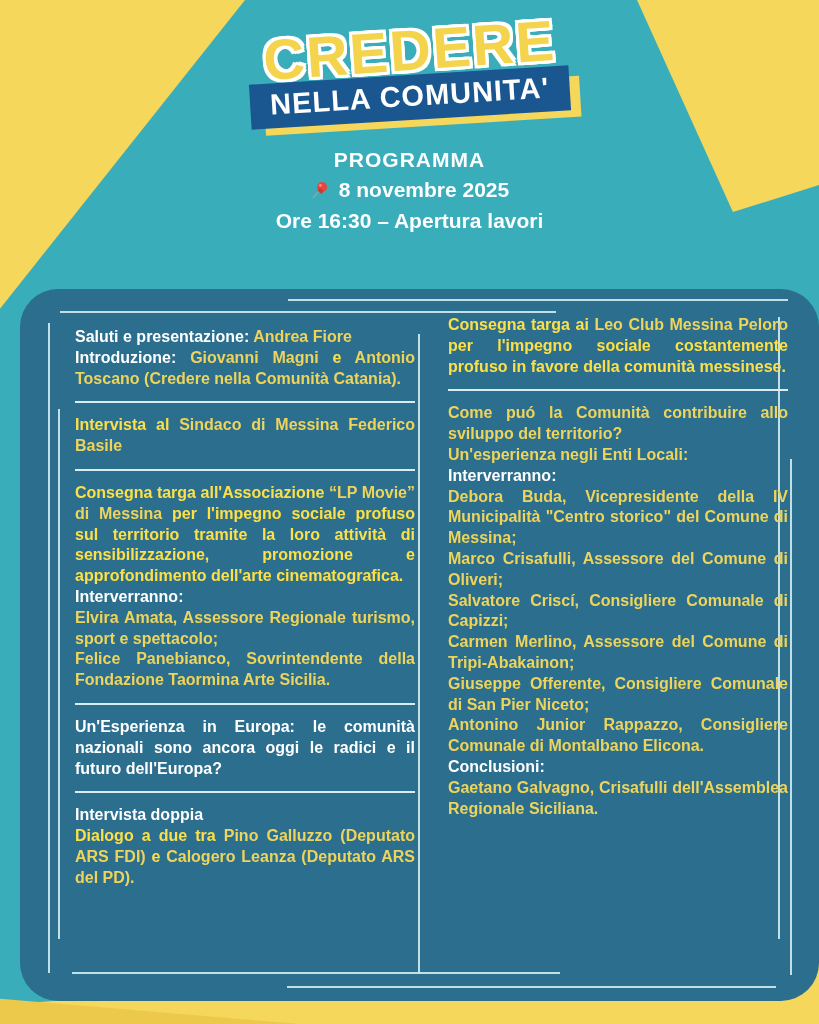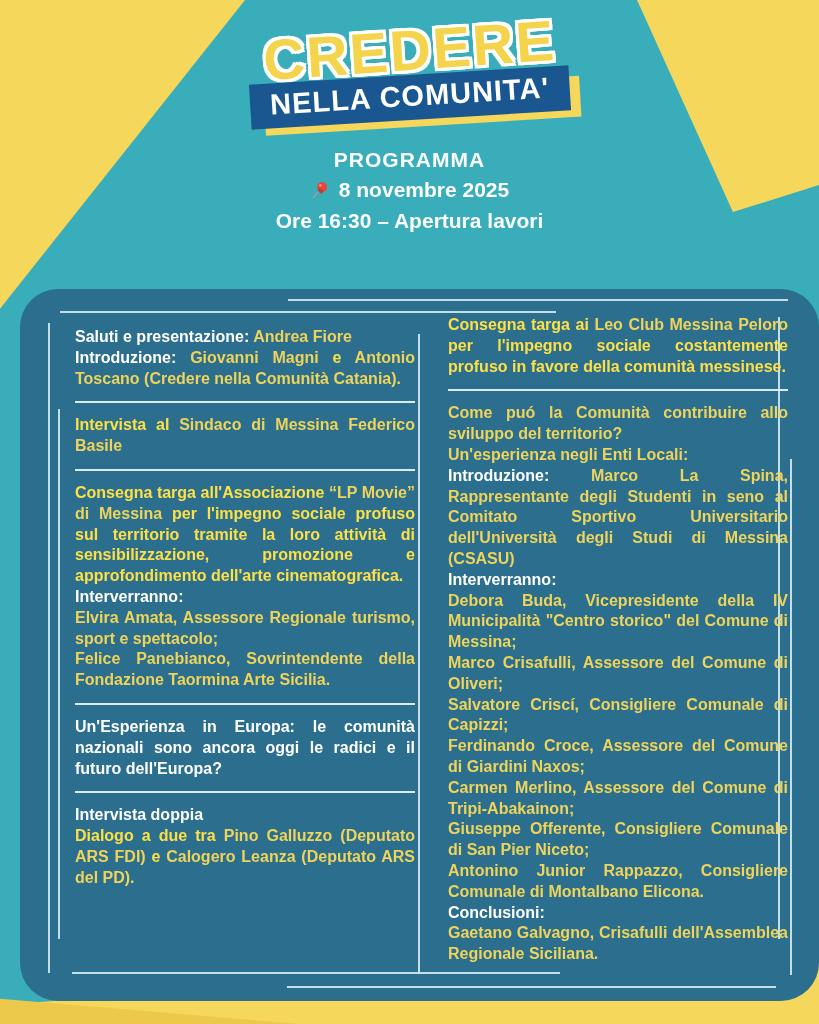--- a/index.html
+++ b/index.html
@@ -121,26 +121,24 @@
         </div>
       </div>
     <div class="col col-right" id="col-right">
         <div>
           <p><span class="w">Consegna targa ai </span><span class="yb">Leo Club Messina Peloro</span><span class="w"> per l'impegno sociale costantemente profuso in favore della comunità messinese.</span></p>
         </div>
         <div class="block-divider"></div>
         <div>
           <p><span class="yb">Come puó la Comunità contribuire allo sviluppo del territorio?</span></p>
           <p><span class="yb">Un'esperienza negli Enti Locali:</span></p>
-          <p><span class="wb">Introduzione: </span><span class="yb">Marco La Spina, Rappresentante degli Studenti in seno al Comitato Sportivo Universitario dell'Università degli Studi di Messina (CSASU)</span></p>
           <p><span class="wb">Interverranno:</span></p>
           <p><span class="yb">Debora Buda, Vicepresidente della IV Municipalità "Centro storico" del Comune di Messina;</span></p>
           <p><span class="yb">Marco Crisafulli, Assessore del Comune di Oliveri;</span></p>
           <p><span class="yb">Salvatore Criscí, Consigliere Comunale di Capizzi;</span></p>
-          <p><span class="yb">Ferdinando Croce, Assessore del Comune di Giardini Naxos;</span></p>
           <p><span class="yb">Carmen Merlino, Assessore del Comune di Tripi-Abakainon;</span></p>
           <p><span class="yb">Giuseppe Offerente, Consigliere Comunale di San Pier Niceto;</span></p>
           <p><span class="yb">Antonino Junior Rappazzo, Consigliere Comunale di Montalbano Elicona.</span></p>
           <p><span class="wb">Conclusioni:</span></p>
           <p><span class="yb">Gaetano Galvagno, Crisafulli dell'Assemblea Regionale Siciliana.</span></p>
         </div>
       </div>
   </div>
 
 </div>

